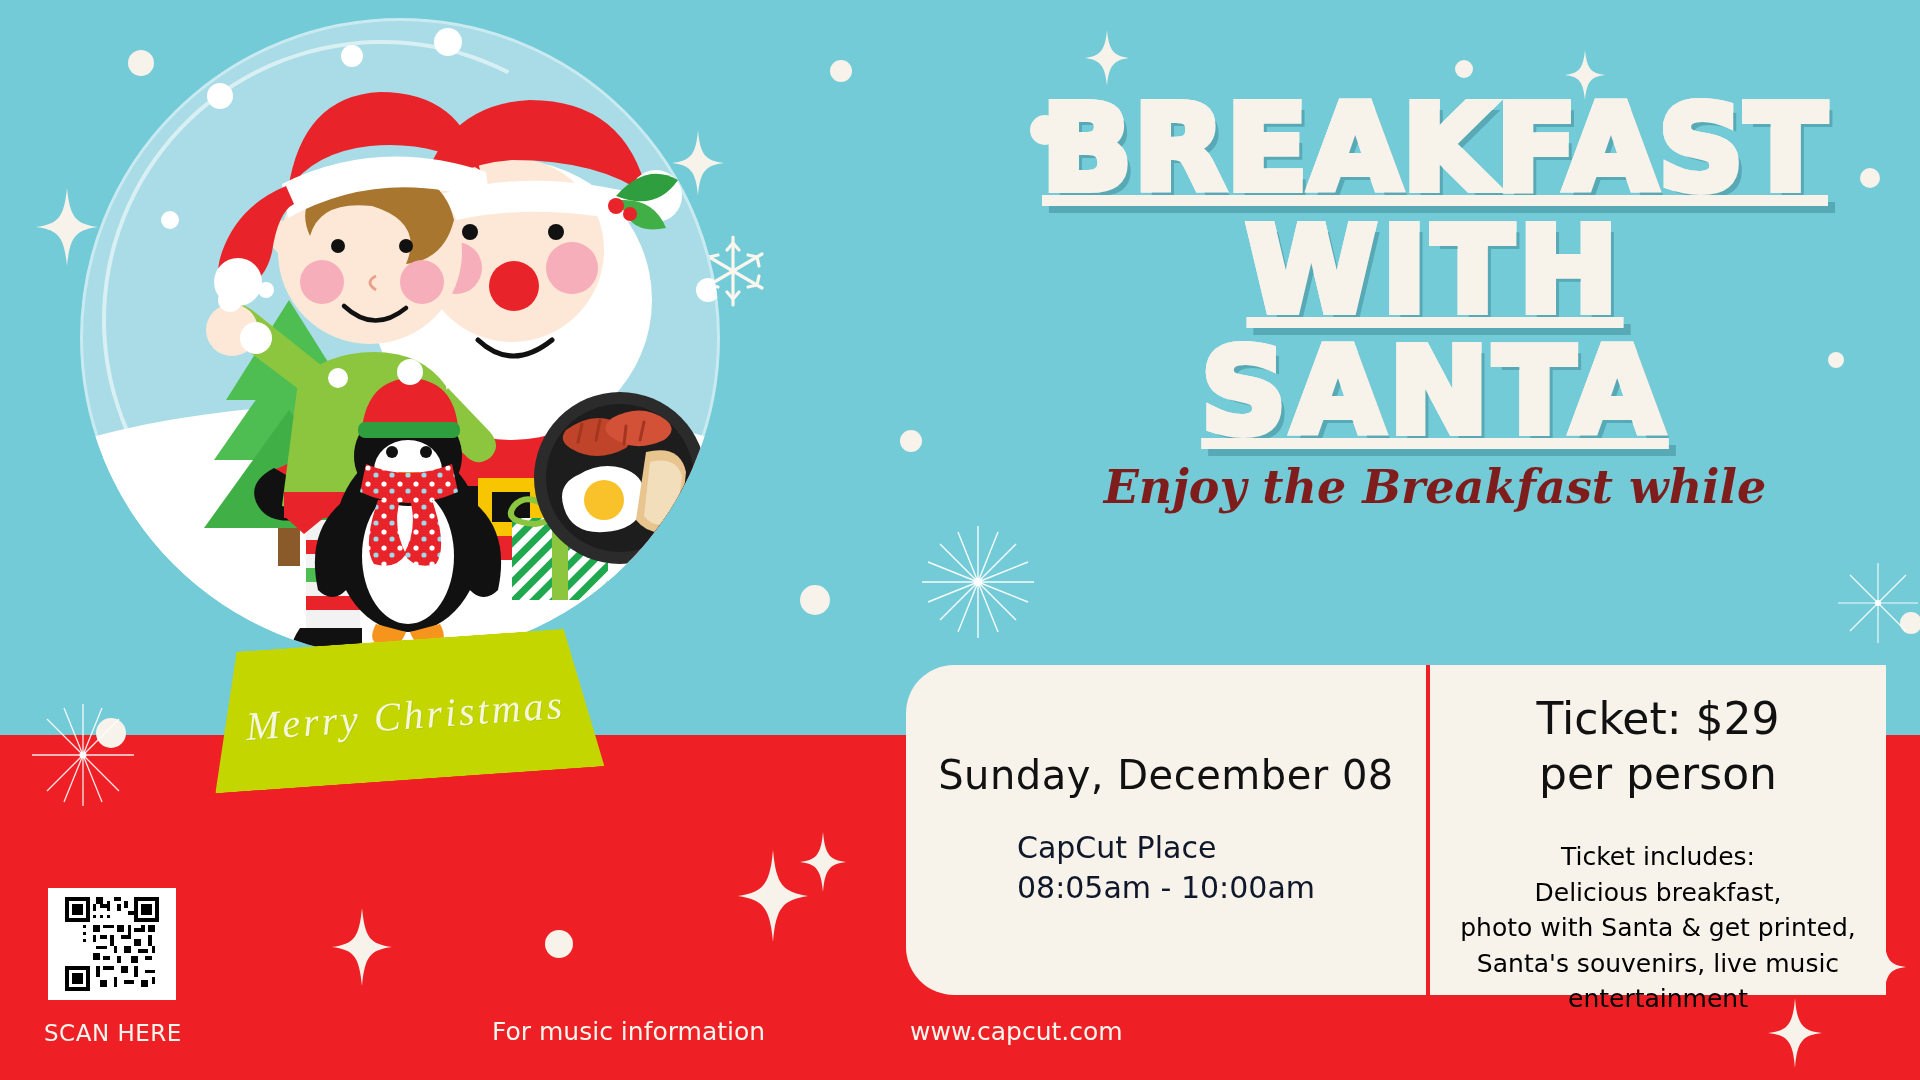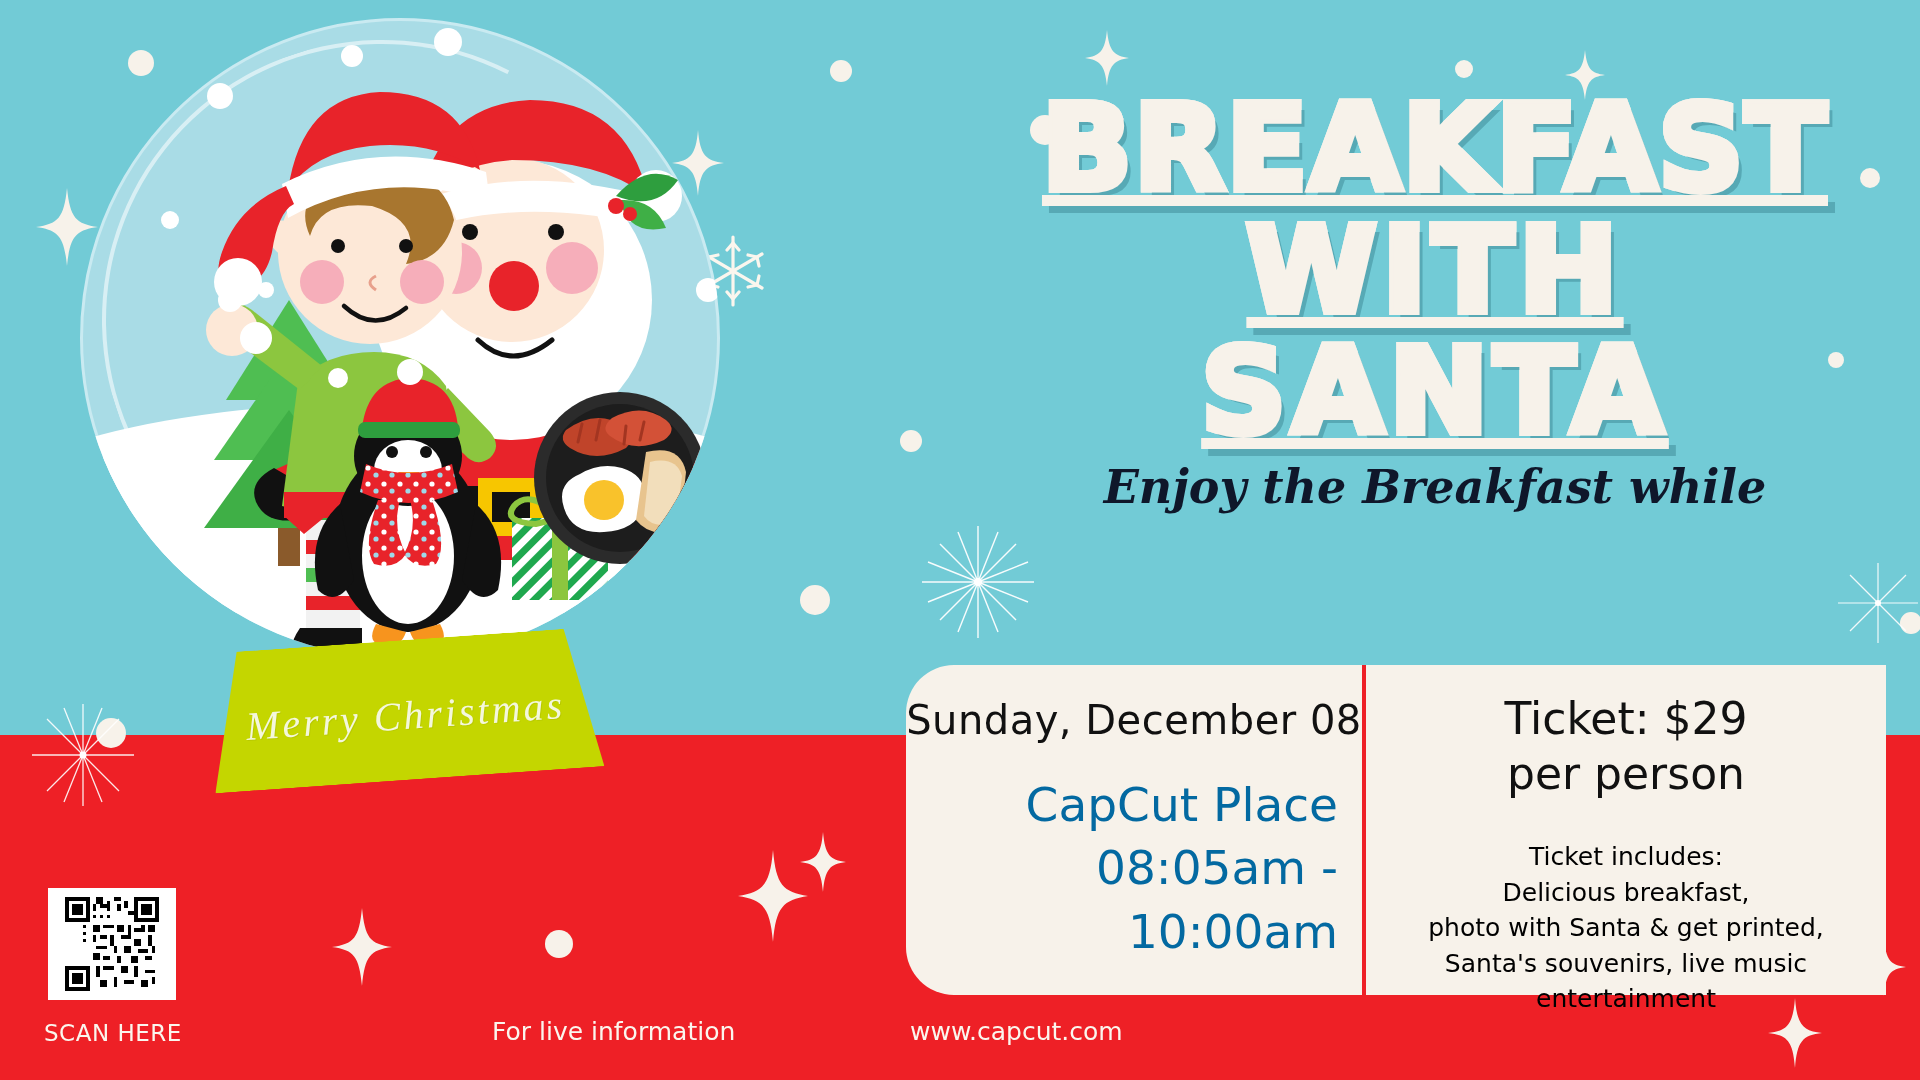--- a/index.html
+++ b/index.html
@@ -73,43 +73,43 @@
     text-decoration:underline;
   }
   .headline .l2 { display:block; letter-spacing:6px; }
 
   .subtitle {
     position:absolute; left:1020px; top:450px; width:830px;
     text-align:center;
     font-family:"DejaVu Serif", serif;
     font-style:italic; font-weight:bold;
     font-size:46px; line-height:1.62;
-    color:#0f172a;
+    color:#7f1d1d;
   }
 
   
   .info-card {
     position:absolute; left:906px; top:665px; width:980px; height:330px;
     background:#F7F2EA;
     border-top-left-radius:48px;
     border-bottom-left-radius:48px;
     display:flex;
   }
   .info-left {
-    width:456px; height:100%;
+    width:520px; height:100%;
     display:flex; flex-direction:column; align-items:center; justify-content:center;
     gap:30px; padding:0 24px;
   }
   .info-left .date {
     font-family:"DejaVu Sans", sans-serif;
     font-size:40px; color:#111; letter-spacing:.5px; white-space:nowrap;
   }
   .info-left .place {
     font-family:"DejaVu Sans", sans-serif;
-    font-size:47px; color:#0369a1; line-height:1.35; text-align:right;
+    font-size:30px; color:#0f172a; line-height:1.35; text-align:left;
   }
   .vdiv { width:4px; background:#EE2026; align-self:stretch; }
   .info-right {
     flex:1; height:100%;
     display:flex; flex-direction:column; align-items:center;
     padding:26px 18px 18px;
   }
   .price {
     font-family:"DejaVu Sans", sans-serif;
     font-size:44px; color:#111; text-align:center; line-height:1.25;
@@ -581,16 +581,16 @@
         <rect x="23" y="25" width="2" height="2"></rect>
           <rect x="26" y="24" width="1" height="2"></rect>
         <rect x="9" y="3" width="1" height="2"></rect>
           <rect x="19" y="5" width="2" height="1"></rect>
           <rect x="23" y="9" width="1" height="2"></rect>
       </g>
     </svg>
   </div>
 
   <div class="footer-text f-scan">SCAN HERE</div>
-  <div class="footer-text f-info">For live information</div>
+  <div class="footer-text f-info">For music information</div>
   <div class="footer-text f-www">www.capcut.com</div>
 
 </div>
 
 </body></html>

